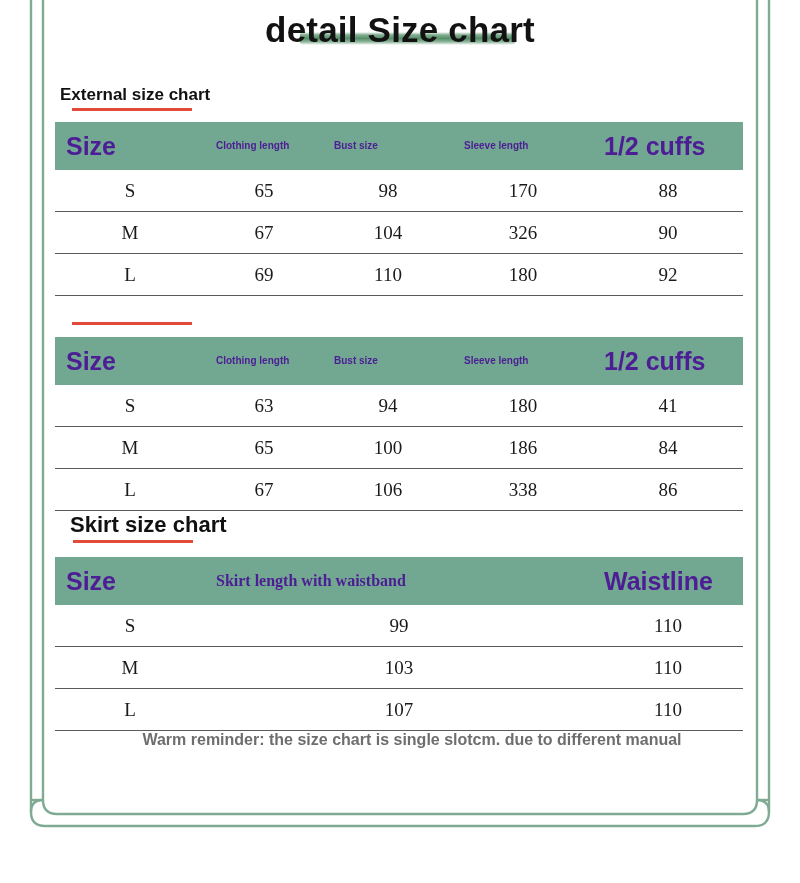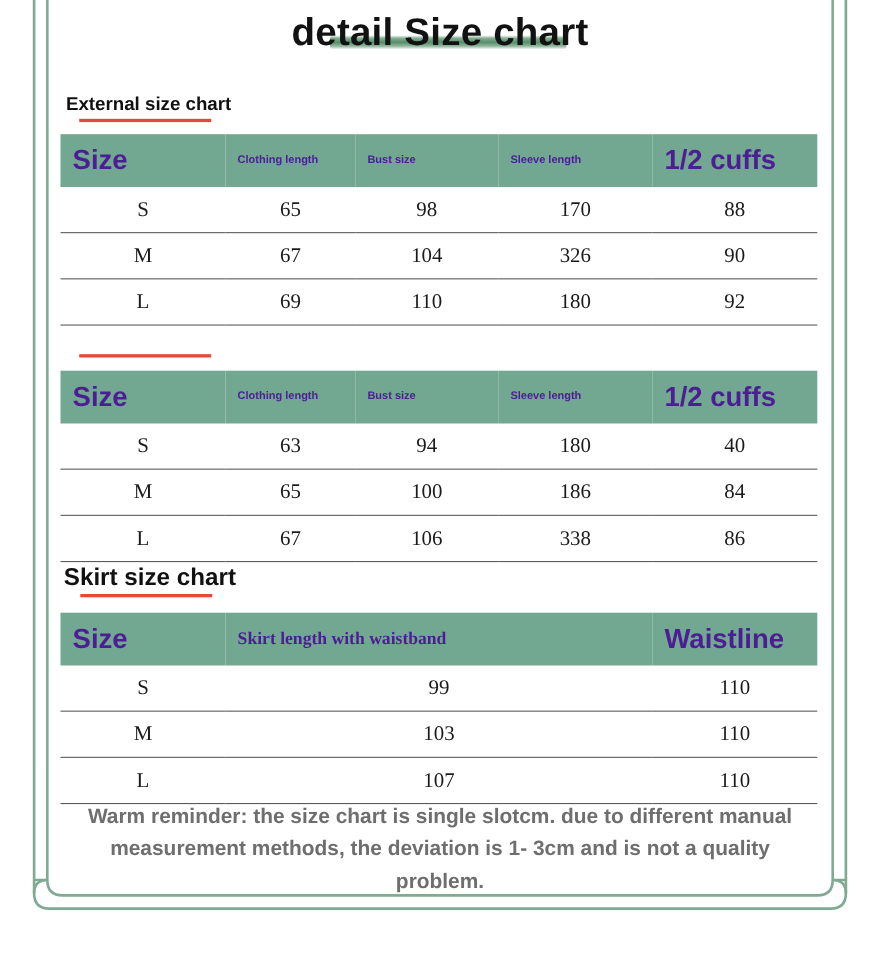--- a/index.html
+++ b/index.html
@@ -97,25 +97,25 @@
     height: 41px;
     padding: 0;
     font-family: "Liberation Serif", serif;
   }
   .size-table tbody tr:first-child td { border-top: none; }
   .th-big { font-size: 25px; }
   .th-small { font-size: 10px; }
 
   .reminder {
     position: absolute;
-    left: 60px;
+    left: 72px;
     top: 728px;
     width: 680px;
     text-align: center;
-    font-size: 19px;
+    font-size: 16px;
     font-weight: bold;
     line-height: 1.55;
     color: #6e6e6e;
   }
 </style>
 </head>
 <body>
 
 <svg id="deco-frame" viewBox="0 0 800 883" width="800" height="883" xmlns="http://www.w3.org/2000/svg">
   <g fill="none" stroke="#7fab93" stroke-width="2.4">
@@ -200,40 +200,40 @@
         <th class="th-small">Sleeve length</th>
         <th class="th-big">1/2 cuffs</th>
       </tr>
     </thead>
     <tbody>
       <tr>
         <td>S</td>
         <td>63</td>
         <td>94</td>
         <td>180</td>
-        <td>40</td>
+        <td>41</td>
       </tr>
       <tr>
         <td>M</td>
         <td>65</td>
         <td>100</td>
         <td>186</td>
         <td>84</td>
       </tr>
       <tr>
         <td>L</td>
         <td>67</td>
         <td>106</td>
         <td>338</td>
         <td>86</td>
       </tr>
     </tbody>
   </table>
 
-  <div class="section-label" style="left:58px; top:512px; font-size:22px;">Skirt size chart</div>
+  <div class="section-label" style="left:70px; top:512px; font-size:22px;">Skirt size chart</div>
   <div class="section-underline" style="left:73px; top:540px; width:120px;"></div>
 
   <table class="size-table" style="left:55px; top:557px; width:688px;">
     <colgroup>
       <col style="width:150px">
         <col style="width:388px">
         <col style="width:150px">
     </colgroup>
     <thead>
       <tr>
@@ -256,16 +256,15 @@
       <tr>
         <td>L</td>
         <td>107</td>
         <td>110</td>
       </tr>
     </tbody>
   </table>
 
   <div class="reminder">
     <div>Warm reminder: the size chart is single slotcm. due to different manual</div>
-    <div>measurement methods, the deviation is 1- 3cm and is not a quality problem.</div>
   </div>
 
 </div>
 
 </body></html>

